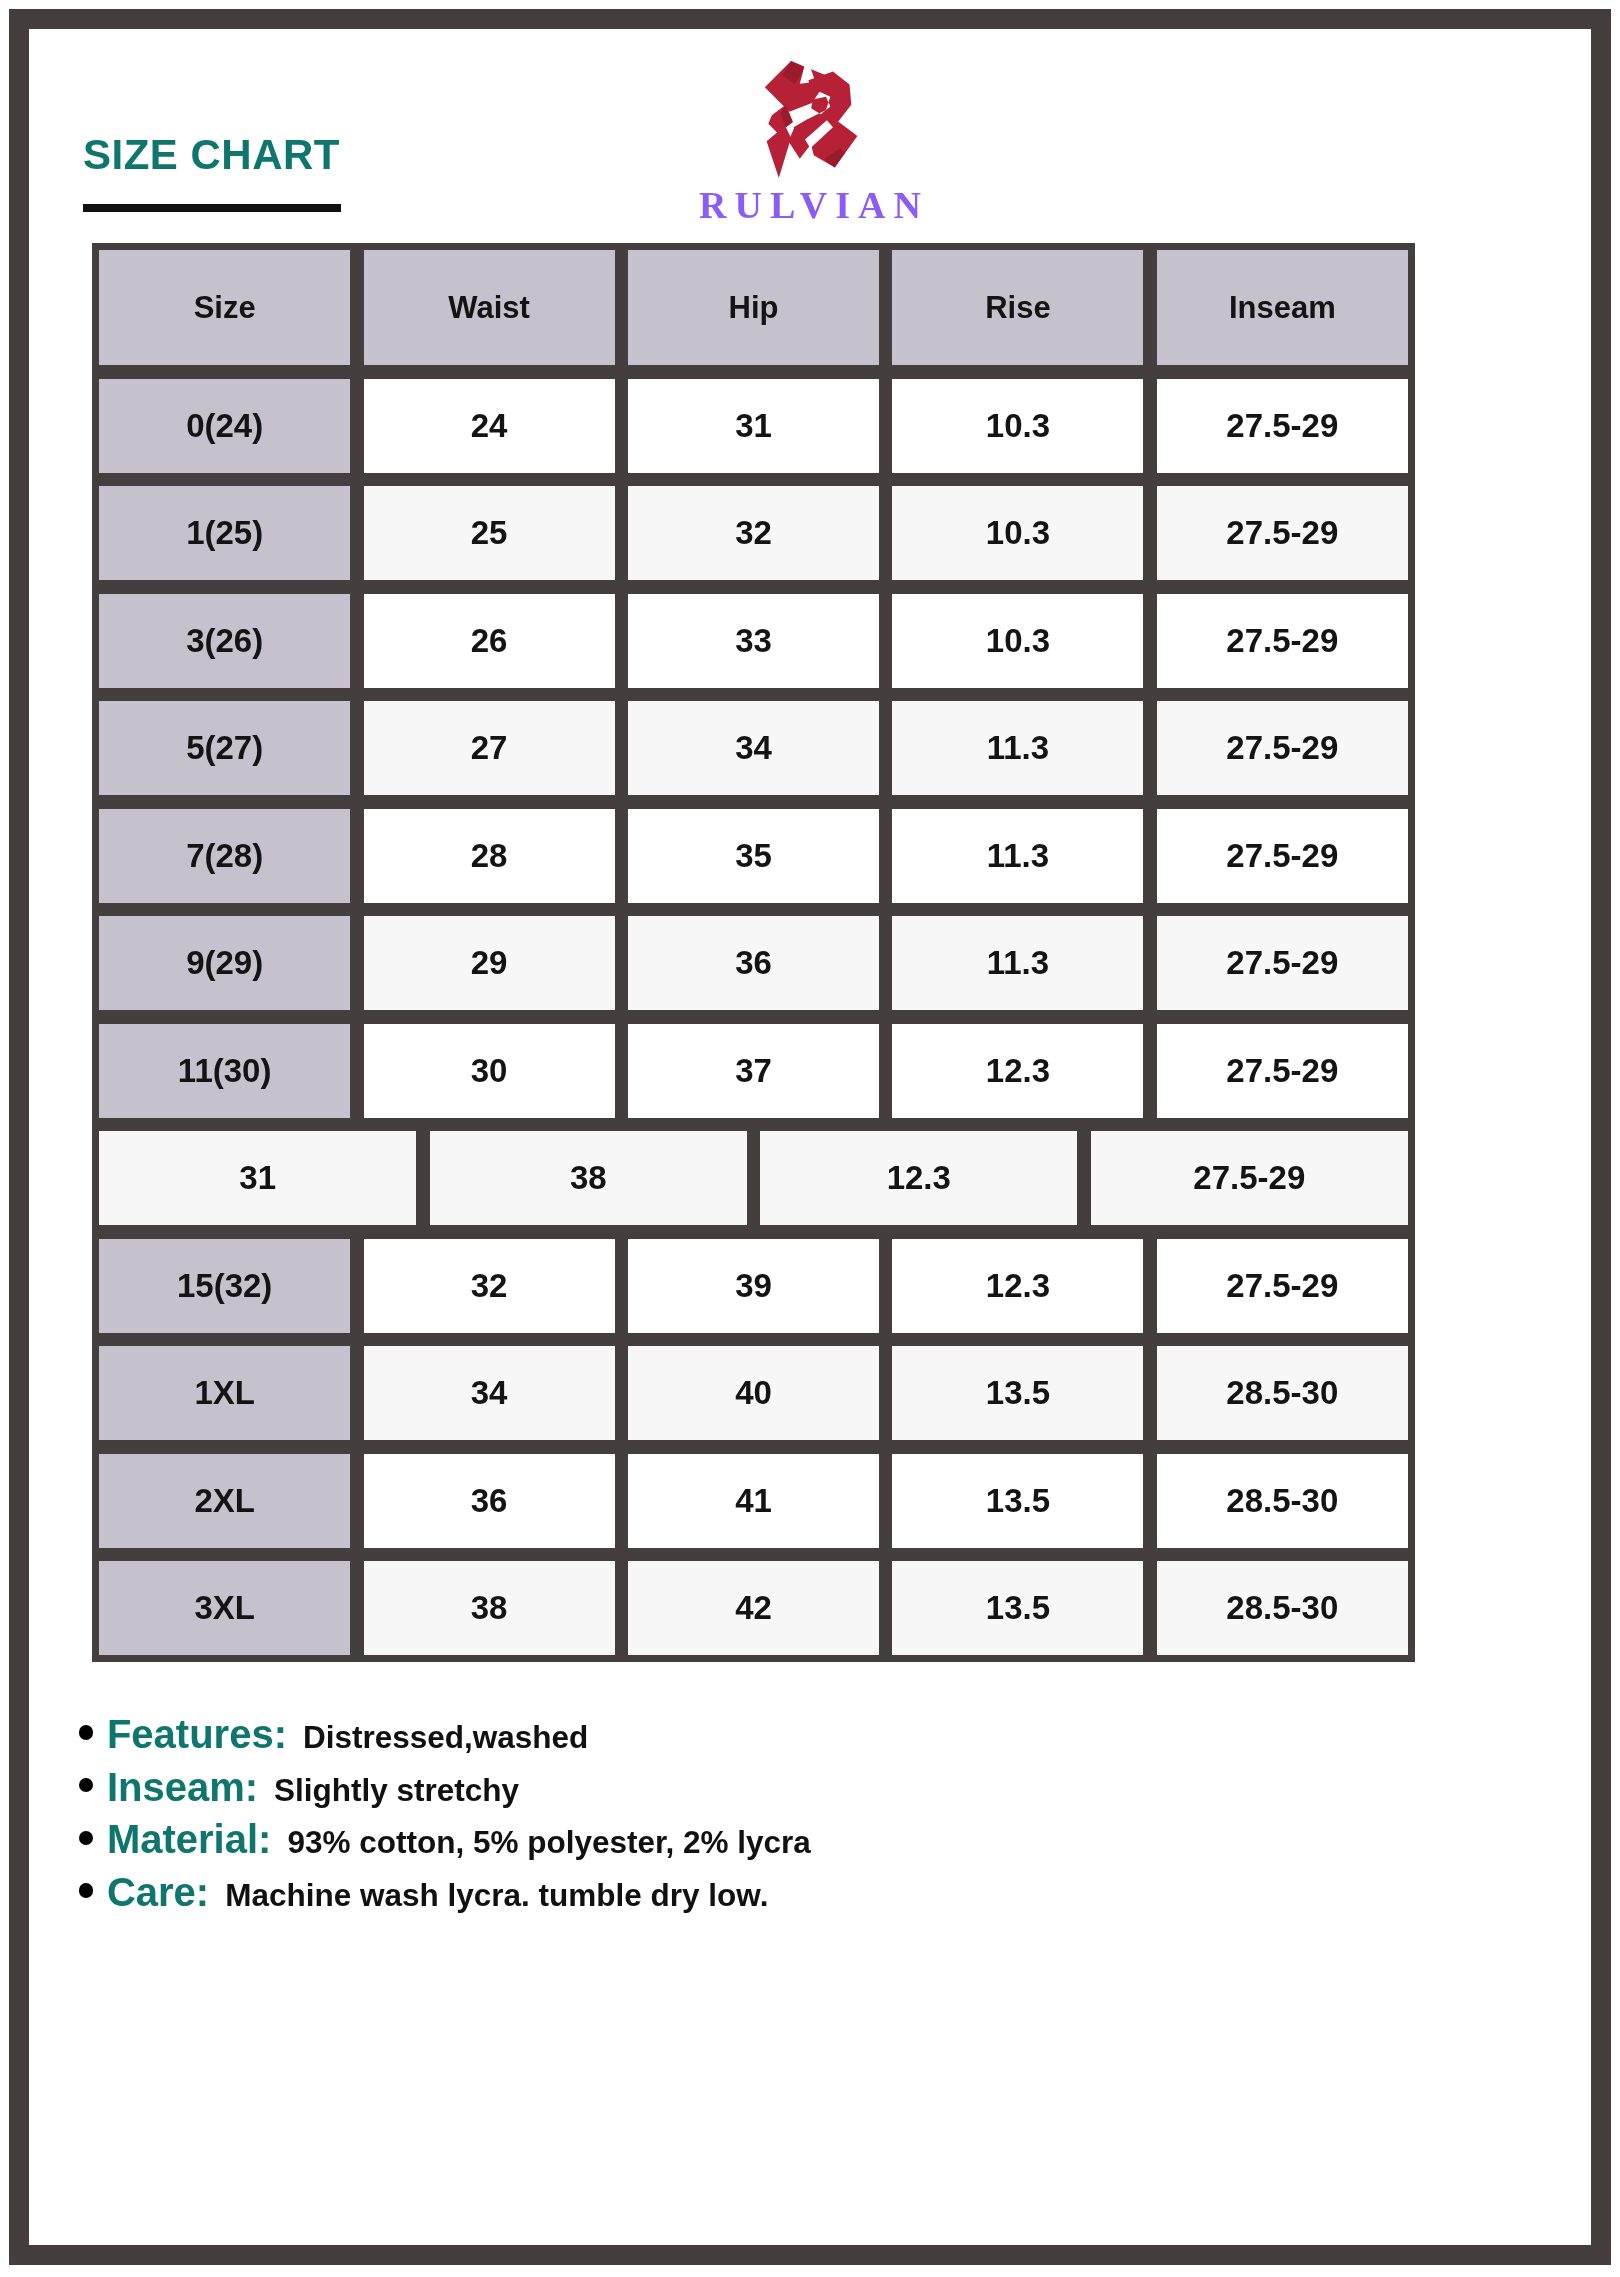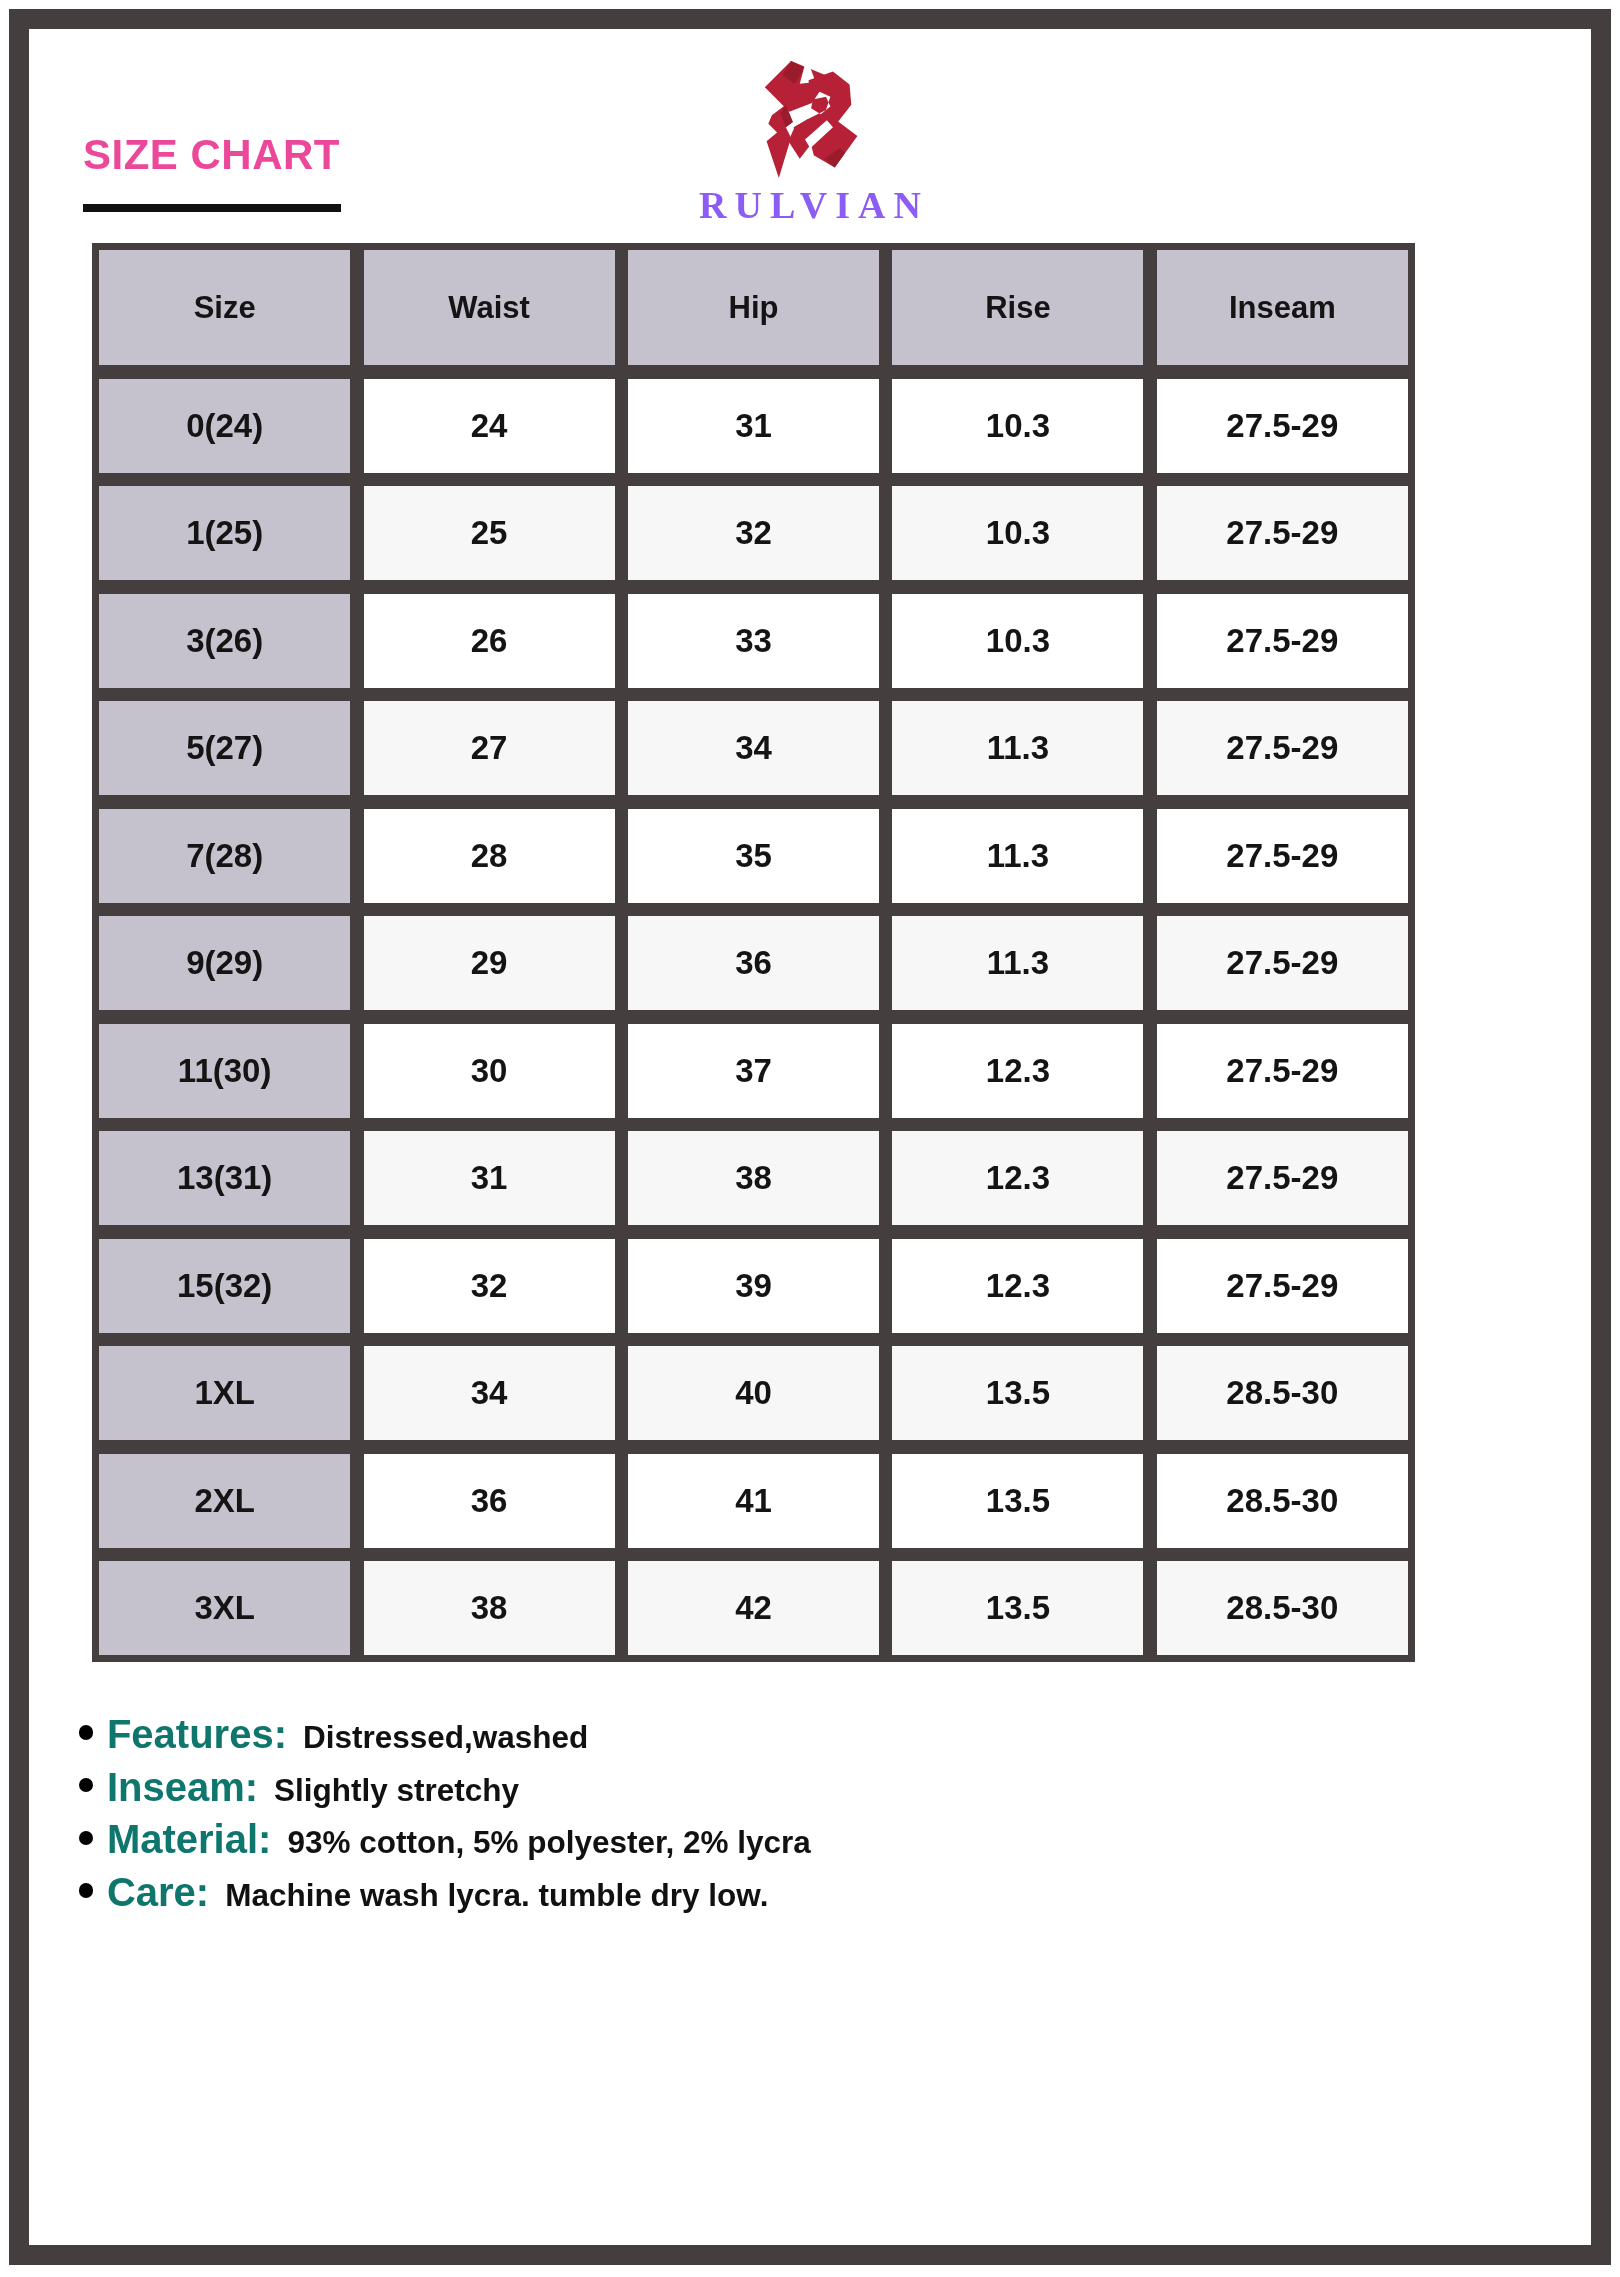--- a/index.html
+++ b/index.html
@@ -20,21 +20,21 @@
     border: 20px solid #443e3f;
     pointer-events: none;
   }
   
   .page-title {
     position: absolute;
     left: 83px; top: 131px;
     font-size: 42px;
     font-weight: bold;
     letter-spacing: 0.5px;
-    color: #ec4899;
+    color: #0f766e;
     white-space: nowrap;
   }
   .title-underline {
     position: absolute;
     left: 83px; top: 204px;
     width: 258px; height: 8px;
     background: #111111;
   }
   
   .logo-mark {
@@ -193,21 +193,20 @@
         <div class="cell data-cell">27.5-29</div>
       </div>
       <div class="trow">
         <div class="cell size-cell">11(30)</div>
         <div class="cell data-cell">30</div>
         <div class="cell data-cell">37</div>
         <div class="cell data-cell">12.3</div>
         <div class="cell data-cell">27.5-29</div>
       </div>
       <div class="trow alt">
-        <div class="cell size-cell">13(31)</div>
         <div class="cell data-cell">31</div>
         <div class="cell data-cell">38</div>
         <div class="cell data-cell">12.3</div>
         <div class="cell data-cell">27.5-29</div>
       </div>
       <div class="trow">
         <div class="cell size-cell">15(32)</div>
         <div class="cell data-cell">32</div>
         <div class="cell data-cell">39</div>
         <div class="cell data-cell">12.3</div>

